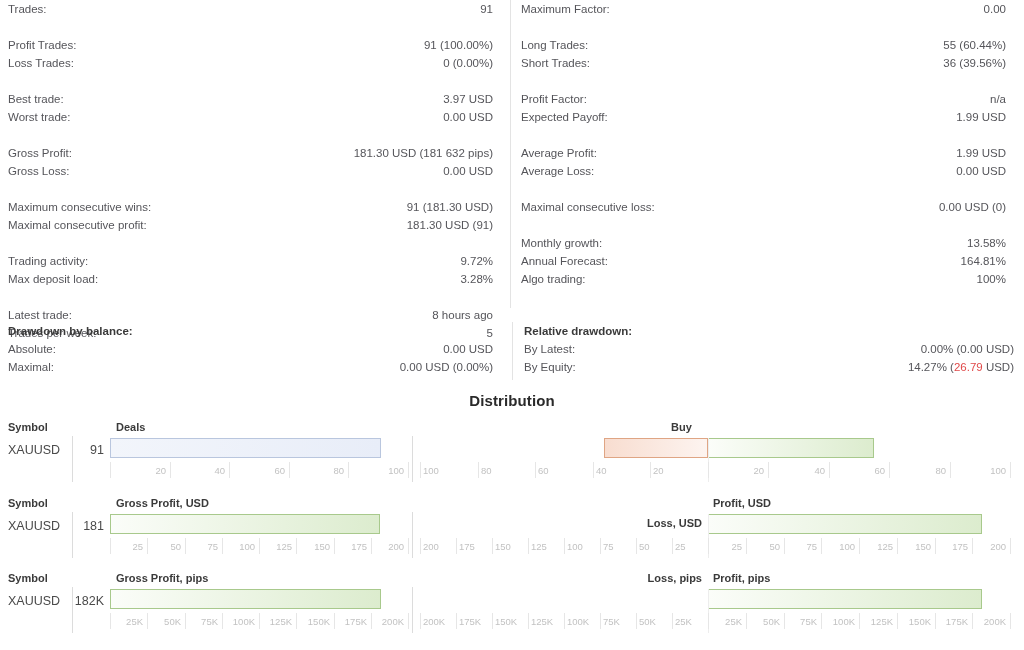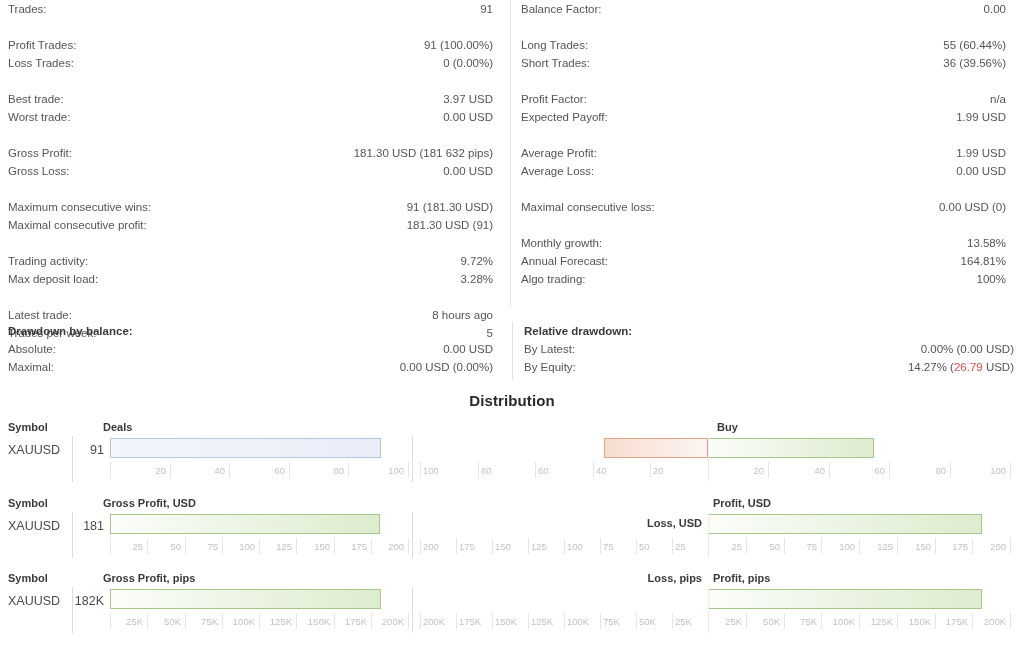--- a/index.html
+++ b/index.html
@@ -111,21 +111,21 @@
     position: absolute;
     top: 0;
     height: 14px;
     line-height: 14px;
     font-size: 11px;
     font-weight: bold;
     color: #3a3a3a;
     white-space: nowrap;
   }
   .hdr-symbol { left: 8px; }
-  .hdr-left   { left: 103px; text-align: right; }
+  .hdr-left   { left: 116px; text-align: right; }
   .hdr-neg    { text-align: right; }
   .hdr-pos    { }
 
   .sym-name {
     position: absolute;
     left: 8px;
     top: 20px;
     font-size: 12.5px;
     color: #4a4a4a;
     line-height: 20px;
@@ -249,21 +249,21 @@
         <span class="lbl">Latest trade:</span>
         <span class="val grey">8 hours ago</span>
       </div>
       <div class="row">
         <span class="lbl">Trades per week:</span>
         <span class="val grey">5</span>
       </div>
     </div>
   <div class="col col-right" id="stats-right">
       <div class="row">
-        <span class="lbl">Balance Factor:</span>
+        <span class="lbl">Maximum Factor:</span>
         <span class="val grey">0.00</span>
       </div>
       <div class="gap-lg"></div>
       <div class="row">
         <span class="lbl">Long Trades:</span>
         <span class="val grey">55 (60.44%)</span>
       </div>
       <div class="row">
         <span class="lbl">Short Trades:</span>
         <span class="val grey">36 (39.56%)</span>
@@ -338,21 +338,21 @@
       </div>
   </div>
 </div>
 
 <div class="dist-title">Distribution</div>
 
 <div class="chart-block cb1" id="chart-0">
     <div class="hdr hdr-symbol">Symbol</div>
     <div class="hdr hdr-left">Deals</div>
     <div class="hdr hdr-neg" style="left: 498px; width: 204px; margin-top: 15px;">Sell</div>
-    <div class="hdr hdr-pos" style="left: 717px;">Buy</div>
+    <div class="hdr hdr-pos" style="left: 671px;">Buy</div>
     <div class="sym-name">XAUUSD</div>
     <div class="sym-val" style="left: 52px;">91</div>
     <div class="vline" style="left: 72px; top: 16px; height: 46px;"></div>
     <div class="vline" style="left: 412px; top: 16px; height: 46px;"></div>
     <div class="bar bar-blue" style="left: 110px; width: 271px;"></div>
     <div class="axis" style="left: 0px; width: 1024px;">
       <div class="tick" style="left: 110px;"></div>
       <div class="tick" style="left: 170px;"></div>
       <div class="tlabel tlabel-r" style="left: 110px; width: 56px;">20</div>
       <div class="tick" style="left: 229px;"></div>

